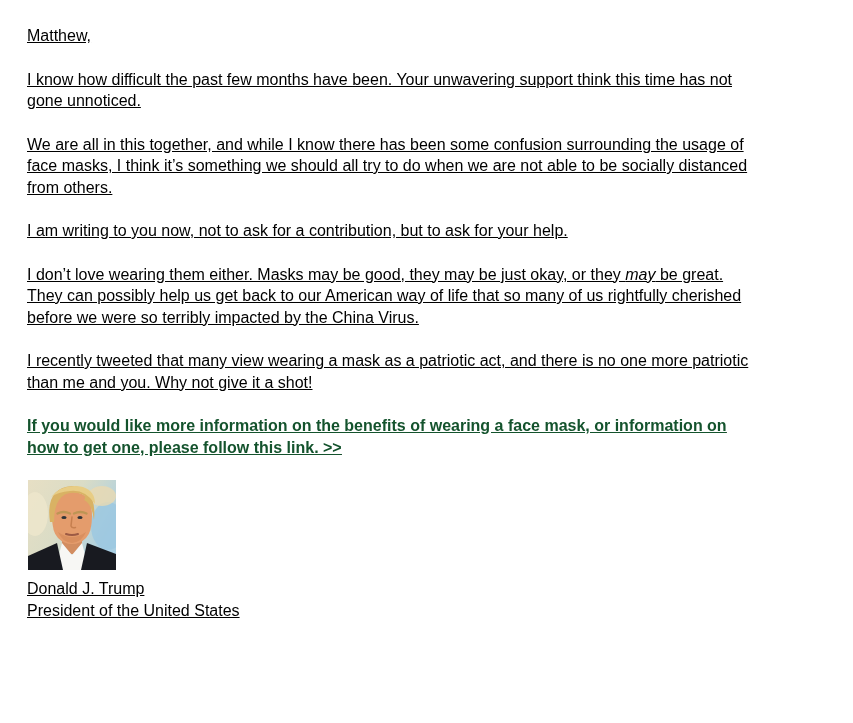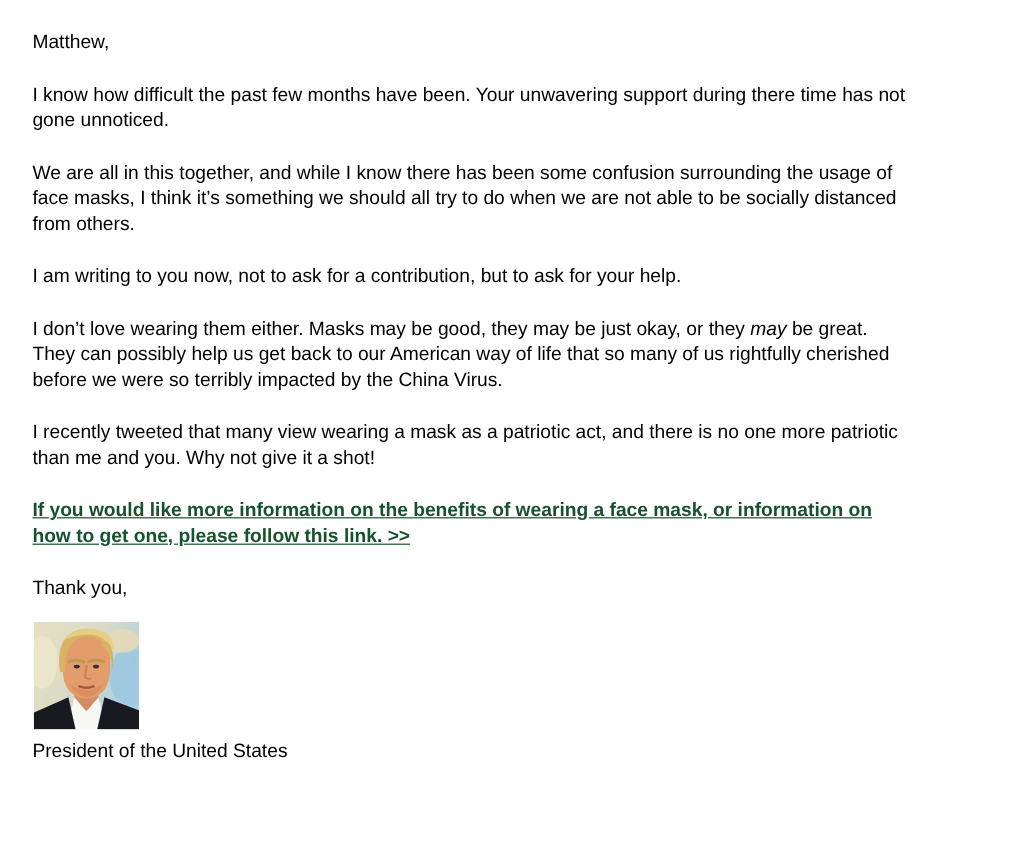--- a/index.html
+++ b/index.html
@@ -8,20 +8,21 @@
     padding: 0;
     background: #ffffff;
     color: #000000;
     font-family: "Liberation Sans", "DejaVu Sans", sans-serif;
     font-size: 16px;
     line-height: 21.5px;
   }
   .letter {
     width: 786px;
     padding: 25px 30px 6px 27px;
+    text-decoration: underline;
   }
   .letter p {
     margin: 22px 0;
     max-width: 793px;
   }
   .letter p.salutation { margin-top: 0; }
   .letter p.closing { margin-bottom: 16px; }
   .cta-link {
     color: #14532d;
     font-weight: bold;
@@ -41,34 +42,33 @@
     max-width: 793px;
   }
 </style>
 </head>
 <body>
 
 <div class="letter">
 
   <p class="salutation">Matthew,</p>
 
-  <p>I know how difficult the past few months have been. Your unwavering support during there time has not gone unnoticed.</p>
+  <p>I know how difficult the past few months have been. Your unwavering support think this time has not gone unnoticed.</p>
 
   <p>We are all in this together, and while I know there has been some confusion surrounding the usage of face masks, I think it’s something we should all try to do when we are not able to be socially distanced from others.</p>
 
   <p>I am writing to you now, not to ask for a contribution, but to ask for your help.</p>
 
   <p><span>I don’t love wearing them either. Masks may be good, they may be just okay, or they </span><em class="soft-italic">may</em><span> be great. They can possibly help us get back to our American way of life that so many of us rightfully cherished before we were so terribly impacted by the China Virus.</span></p>
 
 
   <p>I recently tweeted that many view wearing a mask as a patriotic act, and there is no one more patriotic than me and you. Why not give it a shot!</p>
 
   <p><a href="#" class="cta-link" title="If you would like more information on the benefits of wearing a face mask, or information on how to get one, please follow this link. &gt;&gt;">If you would like more information on the benefits of wearing a face mask, or information on how to get one, please follow this link. &gt;&gt;</a></p>
 
-  <p class="closing">Thank you,</p>
 
   <span class="photo-frame" role="img" aria-label="Portrait photo of Donald J. Trump">
     <svg viewBox="0 0 88 90" width="88" height="90" xmlns="http://www.w3.org/2000/svg" aria-hidden="true">
       <defs>
         <linearGradient id="bgGrad" x1="0" y1="0" x2="1" y2="0.55">
           <stop offset="0" stop-color="#e7dfc4"></stop>
           <stop offset="0.5" stop-color="#dadcc6"></stop>
           <stop offset="1" stop-color="#a9cfe3"></stop>
         </linearGradient>
       </defs>
@@ -95,15 +95,16 @@
 
       <path d="M38 54 Q44 56.2 50 54" stroke="#9c5a44" stroke-width="2" fill="none" stroke-linecap="round"></path>
 
       <path d="M27 90 L34 63 L44 75 L54 63 L61 90 Z" fill="#f7f7f4"></path>
 
       <path d="M0 90 L0 76 L29 63 L35 90 Z" fill="#181a20"></path>
       <path d="M88 90 L88 74 L59 63 L53 90 Z" fill="#181a20"></path>
     </svg>
   </span>
 
+  <div class="signature-line">Donald J. Trump</div>
   <div class="signature-line">President of the United States</div>
 
 </div>
 
 </body></html>

